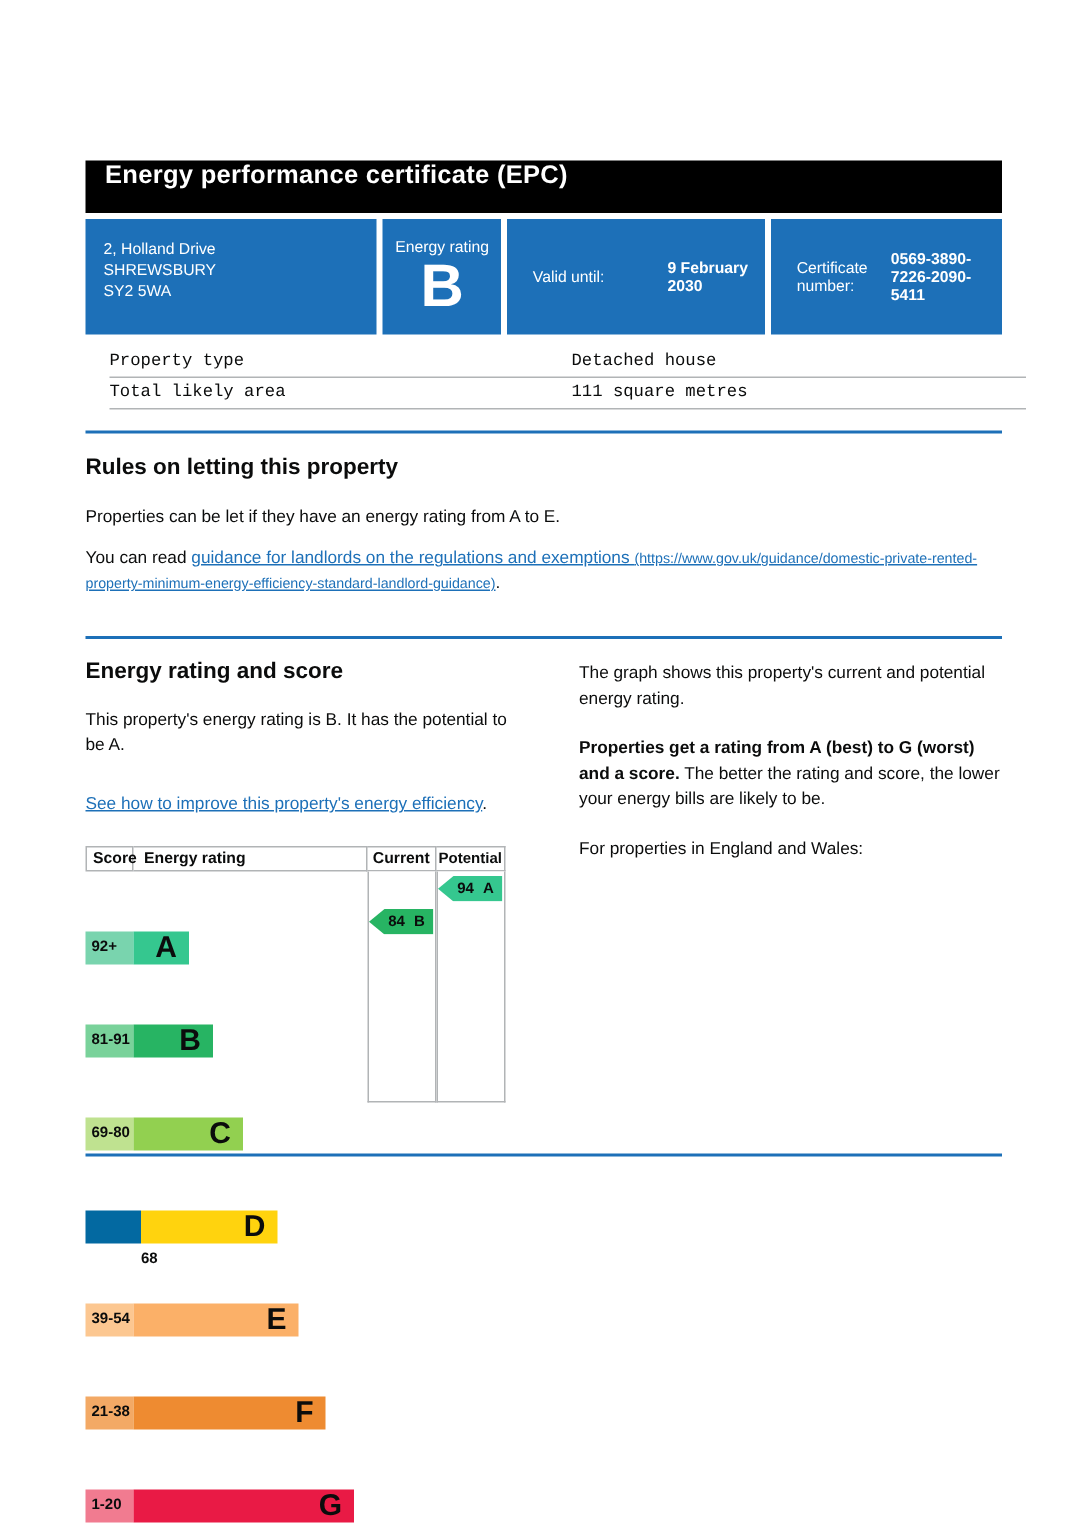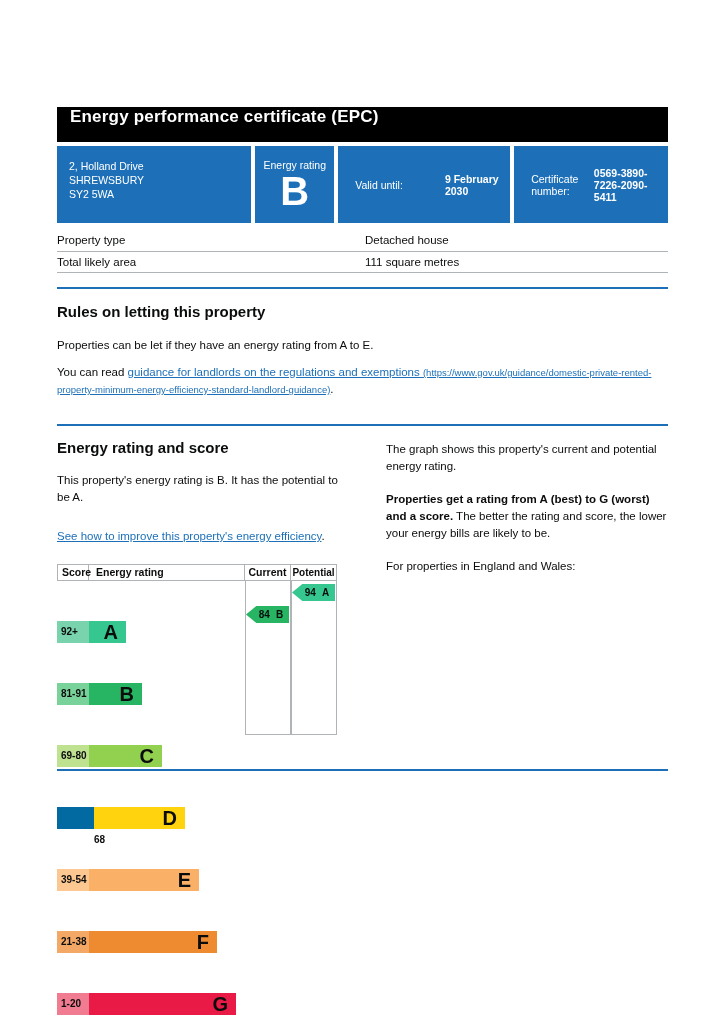--- a/index.html
+++ b/index.html
@@ -25,21 +25,21 @@
   .summary .cell{background:var(--blue);color:#fff;}
   .addr{width:220px;padding:13px 0 0 12px;font-size:10.5px;line-height:14px;}
   .rating-cell{width:90px;display:flex;flex-direction:column;align-items:center;justify-content:center;}
   .rating-label{font-size:10.5px;margin-bottom:1px;}
   .rating-value{font-size:40px;font-weight:bold;line-height:38px;}
   .meta{flex:1;display:flex;flex-direction:row;gap:4px;background:transparent !important;}
   .meta-row{background:var(--blue);color:#fff;flex:1;display:flex;align-items:center;padding-left:17px;font-size:10.5px;}
   .meta-label{width:110px;}
   .meta-value{font-weight:bold;}
   
-  .facts{position:absolute;left:57px;top:230px;width:611px;font-size:11.5px;}
+  .facts{position:absolute;left:73px;top:230px;width:611px;font-size:11.5px;font-family:Liberation Mono, monospace;}
   .fact-row{display:flex;align-items:center;height:21.5px;border-bottom:1px solid var(--border);}
   .fact-label{width:308px;}
   
   .rule{position:absolute;left:57px;width:611px;height:2px;background:var(--blue);}
   
   h2{font-size:15px;font-weight:bold;line-height:18px;}
   .body-text{font-size:11.5px;line-height:17px;}
   a.doc-link{color:var(--blue);text-decoration:underline;cursor:pointer;}
   .link-url{font-size:9.5px;}
   .rules-section{position:absolute;left:57px;top:303px;width:611px;}

